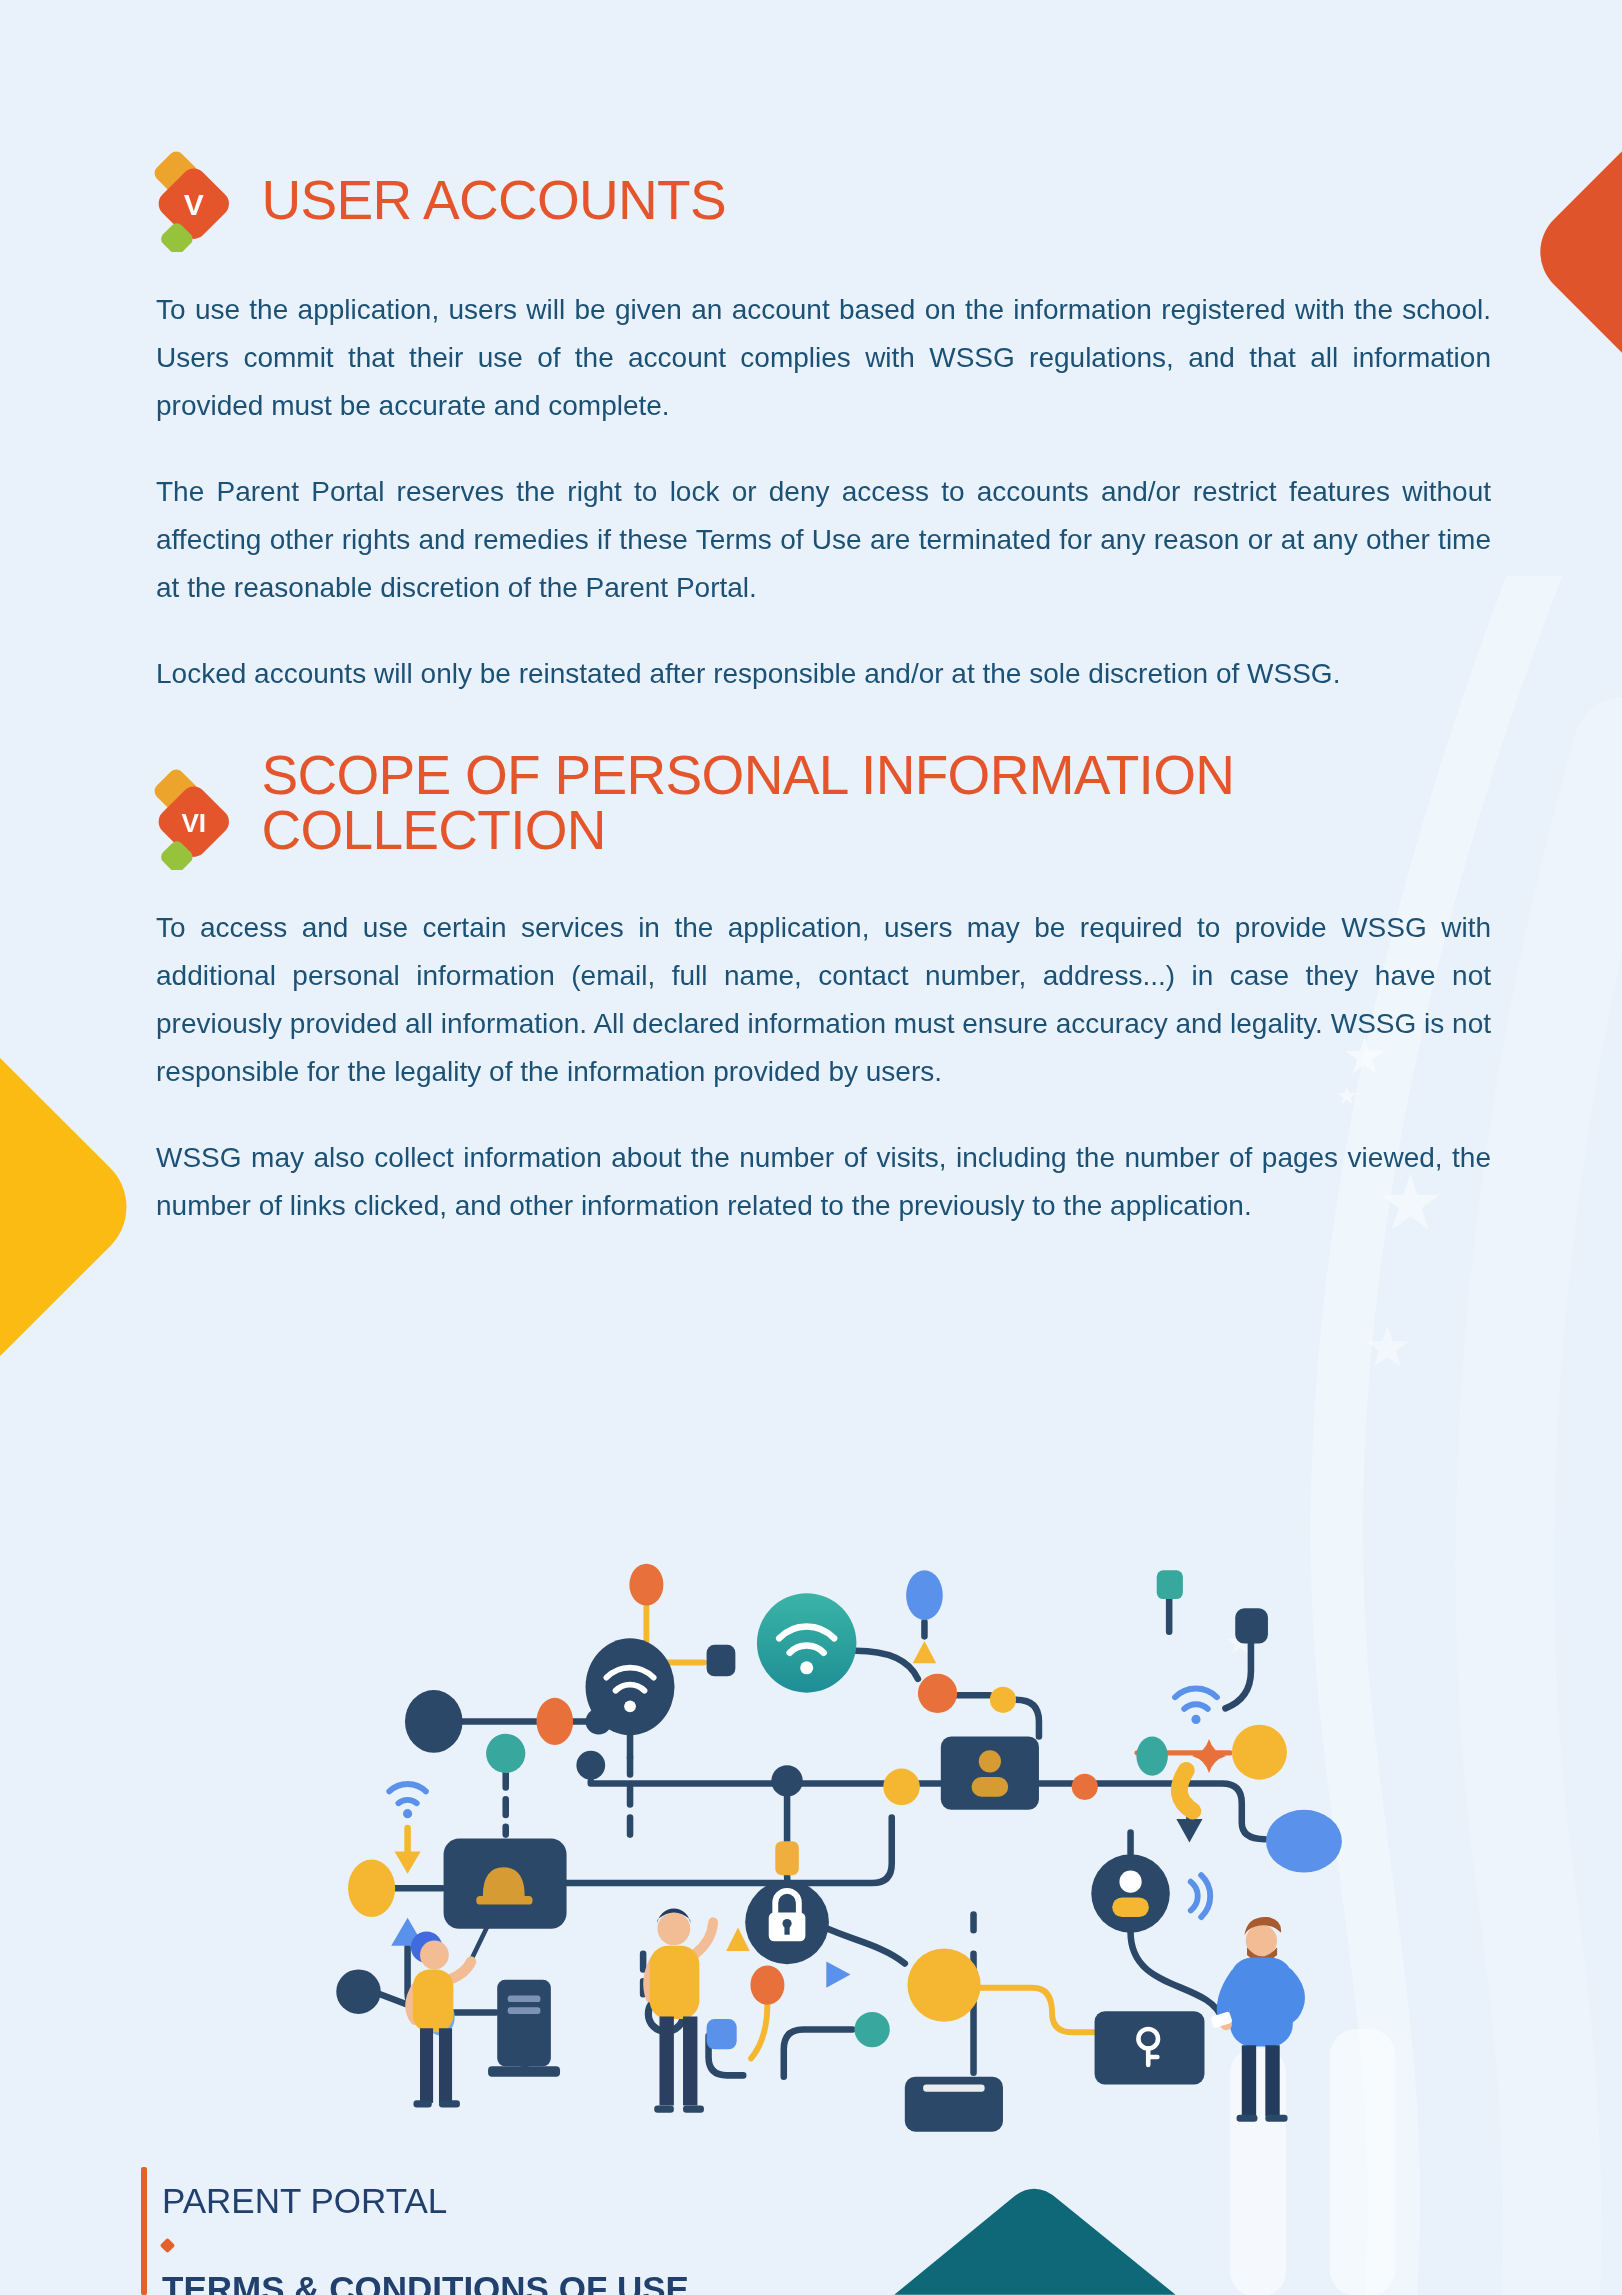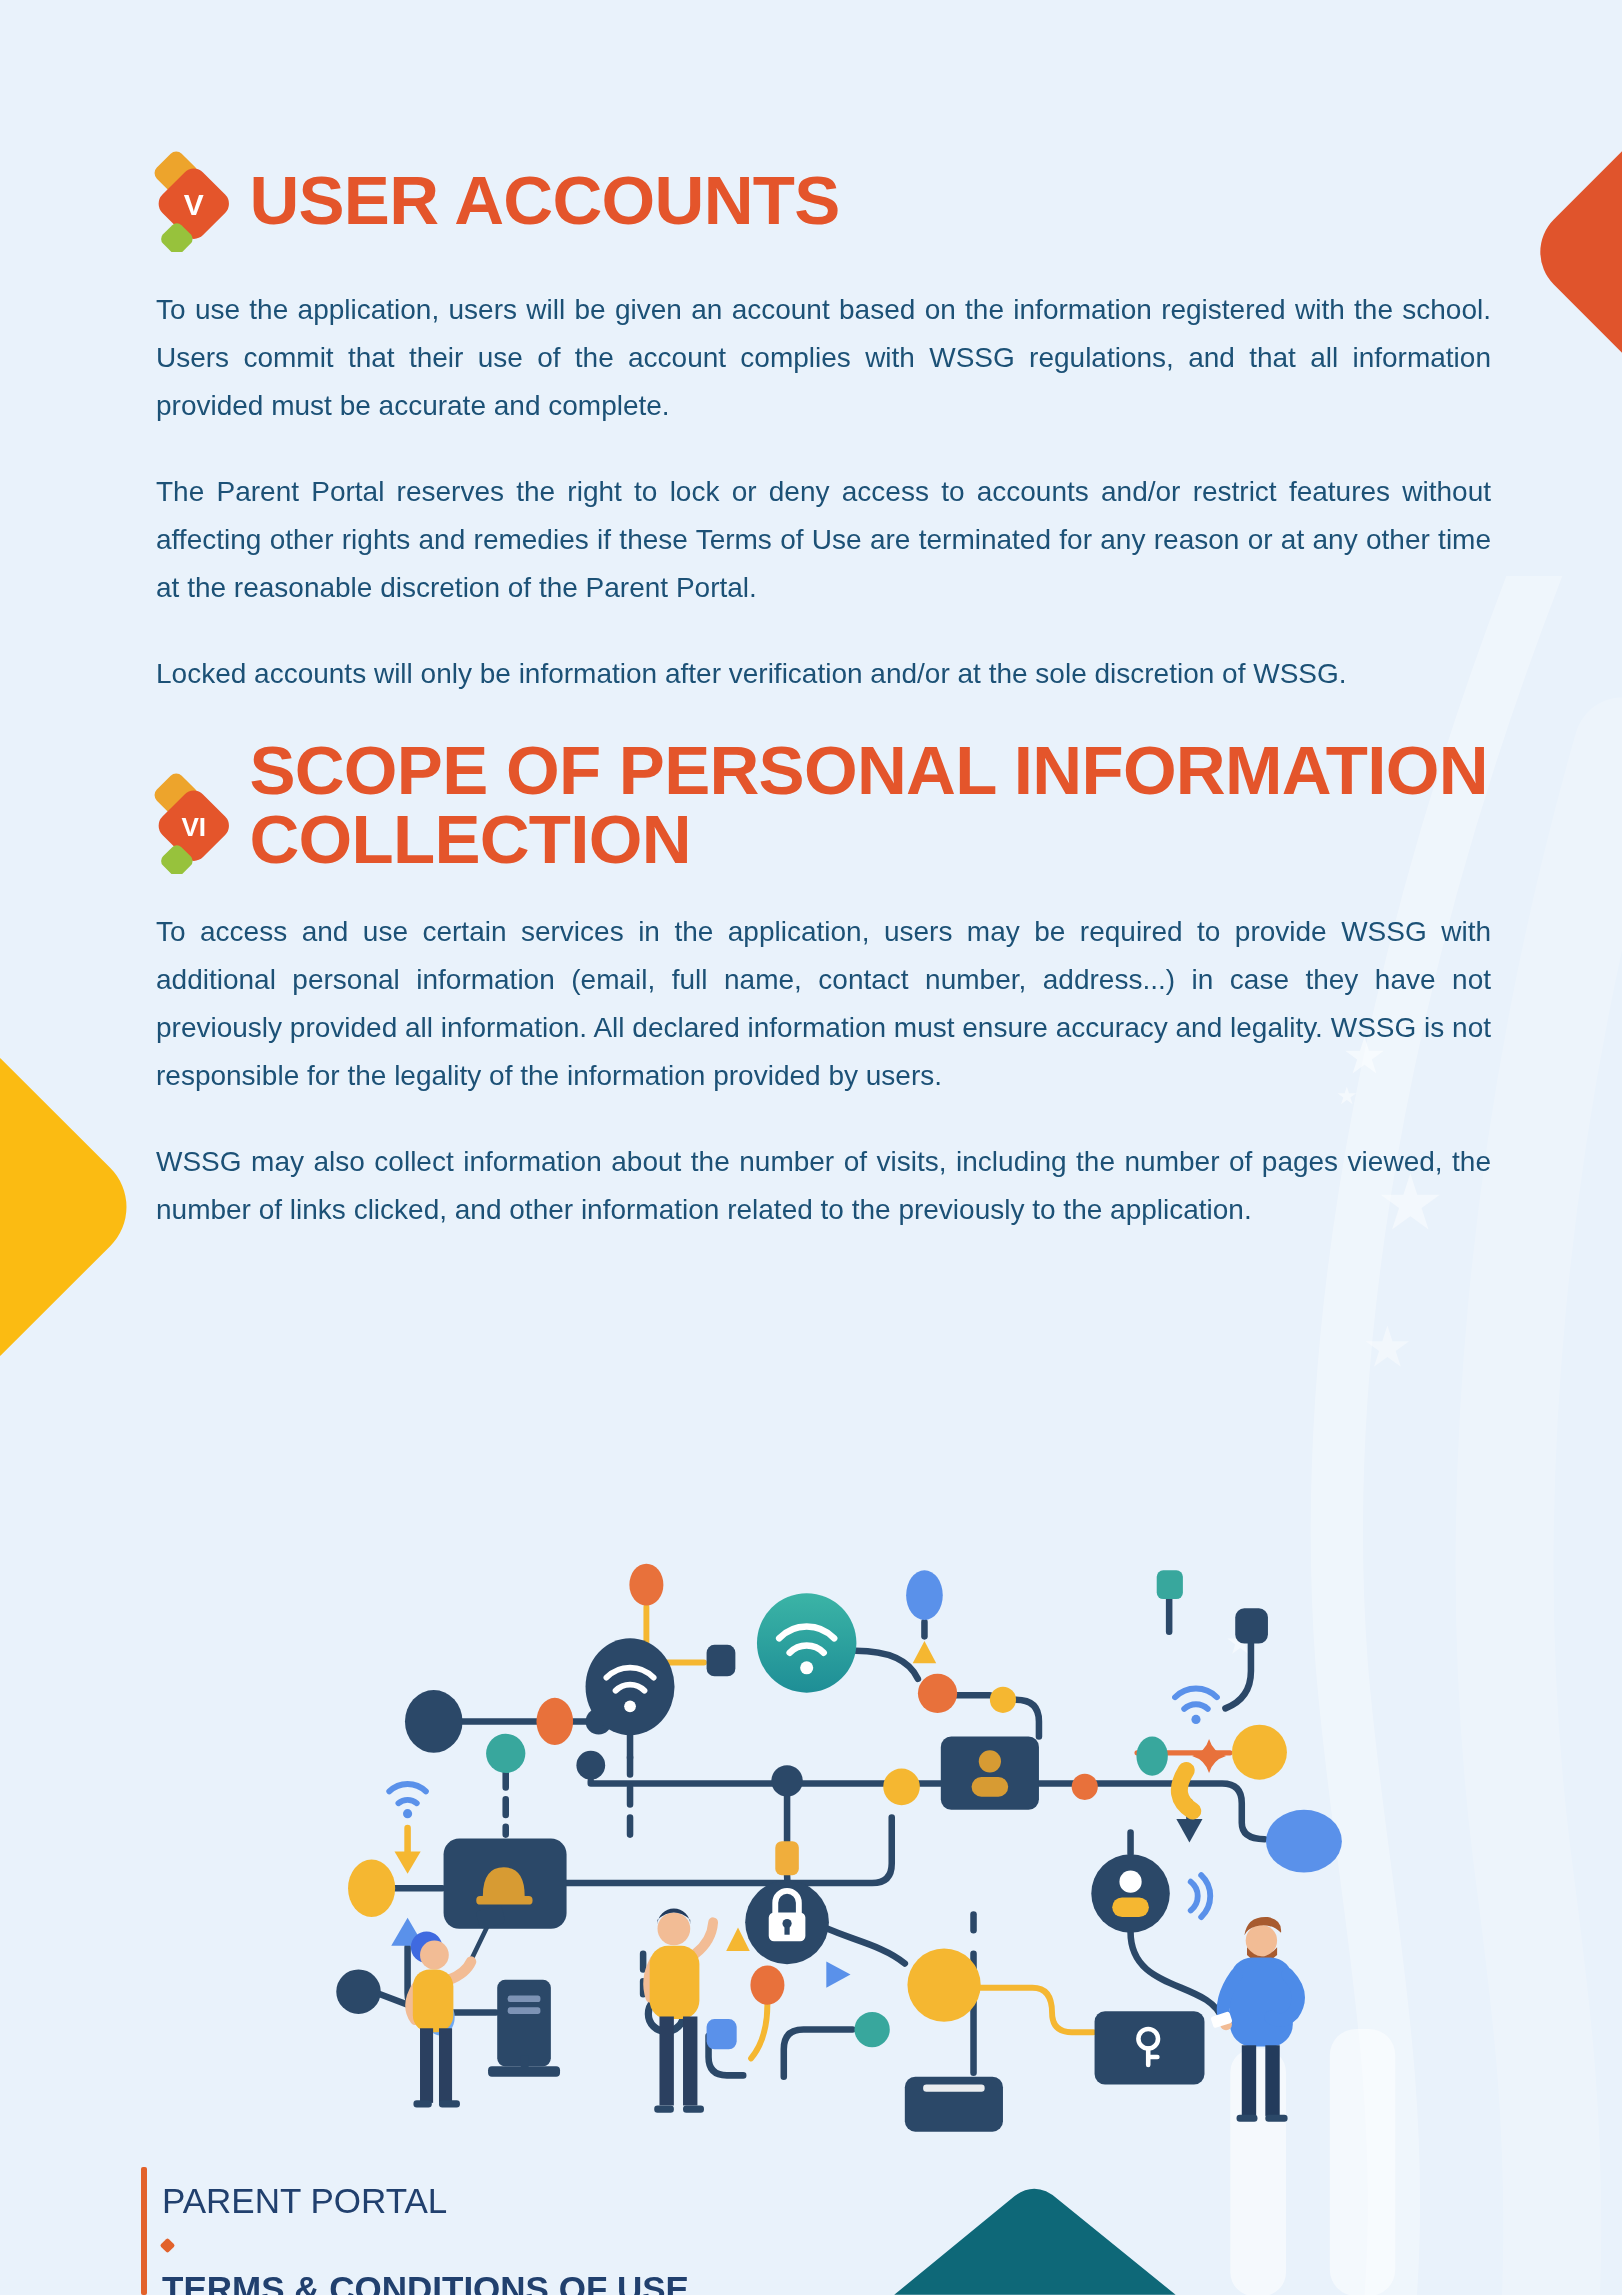--- a/index.html
+++ b/index.html
@@ -9,22 +9,22 @@
   .diamond-right{position:absolute;width:216px;height:216px;right:-159px;top:144px;
         background:#E0542C;border-radius:46px;transform:rotate(45deg);}
   .diamond-left{position:absolute;width:262px;height:262px;left:-167px;top:1076px;
         background:#FBBB12;border-radius:55px;transform:rotate(45deg);}
   .watermark{position:absolute;right:0;top:576px;width:589px;height:1720px;pointer-events:none;}
   .teal-peak{position:absolute;left:889px;bottom:0;width:301px;height:113px;}
   
   .content{position:absolute;left:156px;top:149px;width:1335px;}
   .section-header{display:flex;align-items:center;gap:17px;margin:0 0 34px -2.6px;}
   .section-header.second{margin-top:13px;align-items:flex-end;}
-  .section-title{font-family:"Liberation Sans",sans-serif;font-weight:700;font-size:69px;
-        color:#E4552B;letter-spacing:-0.7px;margin:0;line-height:1;}
+  .section-title{font-family:"Liberation Sans",sans-serif;font-weight:400;font-size:55px;
+        color:#E4552B;letter-spacing:-0.7px;margin:12px;line-height:1;}
   .badge{width:79px;height:103px;flex:0 0 auto;}
   p.body{font-size:28px;line-height:48px;color:#1C5176;text-align:justify;
         margin:0 0 38px 0;}
   
   .illustration{position:absolute;left:280px;top:1561px;width:1073px;height:576px;}
   
   .footer{position:absolute;left:141px;top:2167px;height:128px;width:916px;}
   .footer-bar{position:absolute;left:0;top:0;width:5.9px;height:128px;background:#E2622B;border-radius:2px;}
   .footer-row{position:absolute;left:21px;top:14.4px;display:flex;gap:18.3px;flex-direction:column;}
   .footer-brand{font-size:35px;font-weight:400;color:#21406E;letter-spacing:0;}
@@ -64,21 +64,21 @@
       <svg class="badge" viewBox="0 0 120 158">
         <rect x="8" y="10" width="54" height="54" rx="12" transform="rotate(45 35 37)" fill="#EDA42C"></rect>
         <rect x="18" y="40" width="88" height="88" rx="20" transform="rotate(45 62 84)" fill="#E4552B"></rect>
         <rect x="16" y="118" width="40" height="40" rx="10" transform="rotate(45 36 138)" fill="#97C23C"></rect>
         <text x="62" y="101" text-anchor="middle" font-family="Liberation Sans, sans-serif" font-size="46" font-weight="bold" fill="#FFFFFF">V</text>
       </svg>
       <h1 class="section-title">USER ACCOUNTS</h1>
     </div>
     <p class="body">To use the application, users will be given an account based on the information registered with the school. Users commit that their use of the account complies with WSSG regulations, and that all information provided must be accurate and complete.</p>
     <p class="body">The Parent Portal reserves the right to lock or deny access to accounts and/or restrict features without affecting other rights and remedies if these Terms of Use are terminated for any reason or at any other time at the reasonable discretion of the Parent Portal.</p>
-    <p class="body">Locked accounts will only be information after verification and/or at the sole discretion of WSSG.</p>
+    <p class="body">Locked accounts will only be reinstated after responsible and/or at the sole discretion of WSSG.</p>
 
     <div class="section-header second">
       <svg class="badge" viewBox="0 0 120 158">
         <rect x="8" y="10" width="54" height="54" rx="12" transform="rotate(45 35 37)" fill="#EDA42C"></rect>
         <rect x="18" y="40" width="88" height="88" rx="20" transform="rotate(45 62 84)" fill="#E4552B"></rect>
         <rect x="16" y="118" width="40" height="40" rx="10" transform="rotate(45 36 138)" fill="#97C23C"></rect>
         <text x="62" y="99" text-anchor="middle" font-family="Liberation Sans, sans-serif" font-size="40" font-weight="bold" fill="#FFFFFF">VI</text>
       </svg>
       <h1 class="section-title">SCOPE OF PERSONAL INFORMATION COLLECTION</h1>
     </div>

